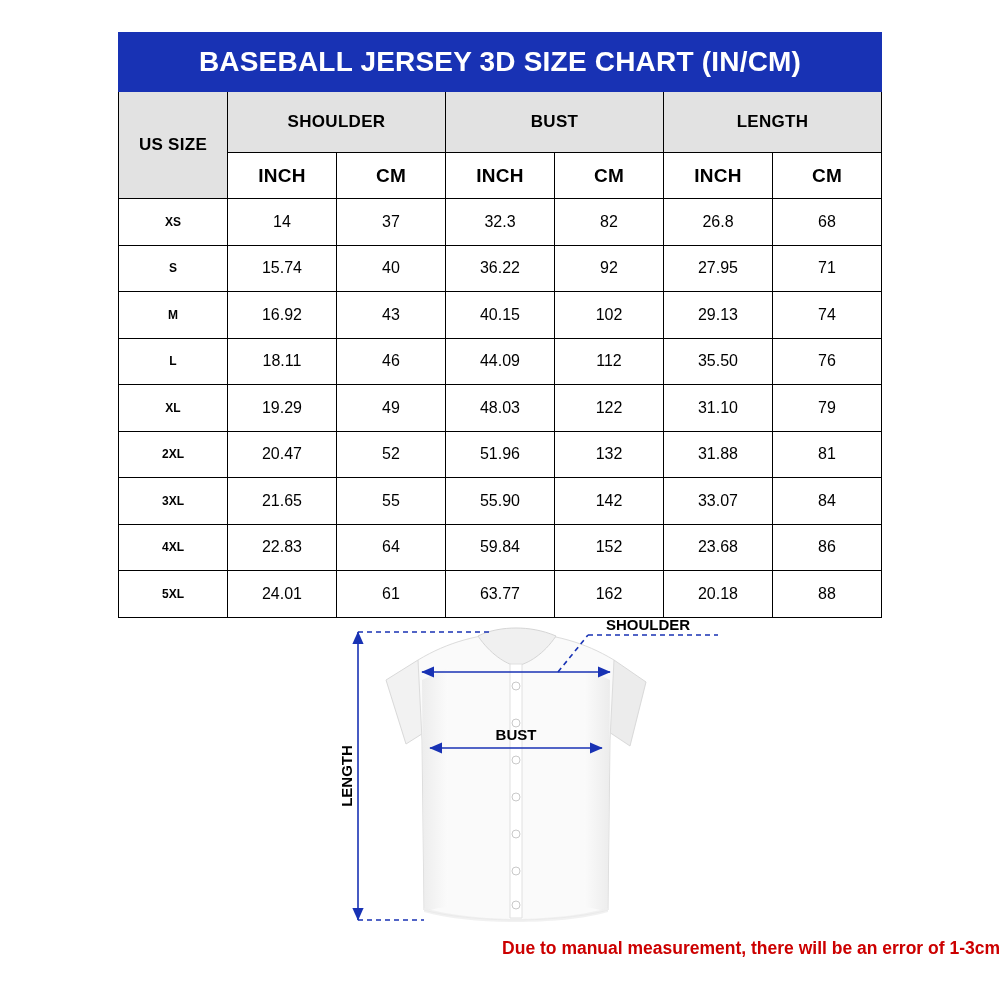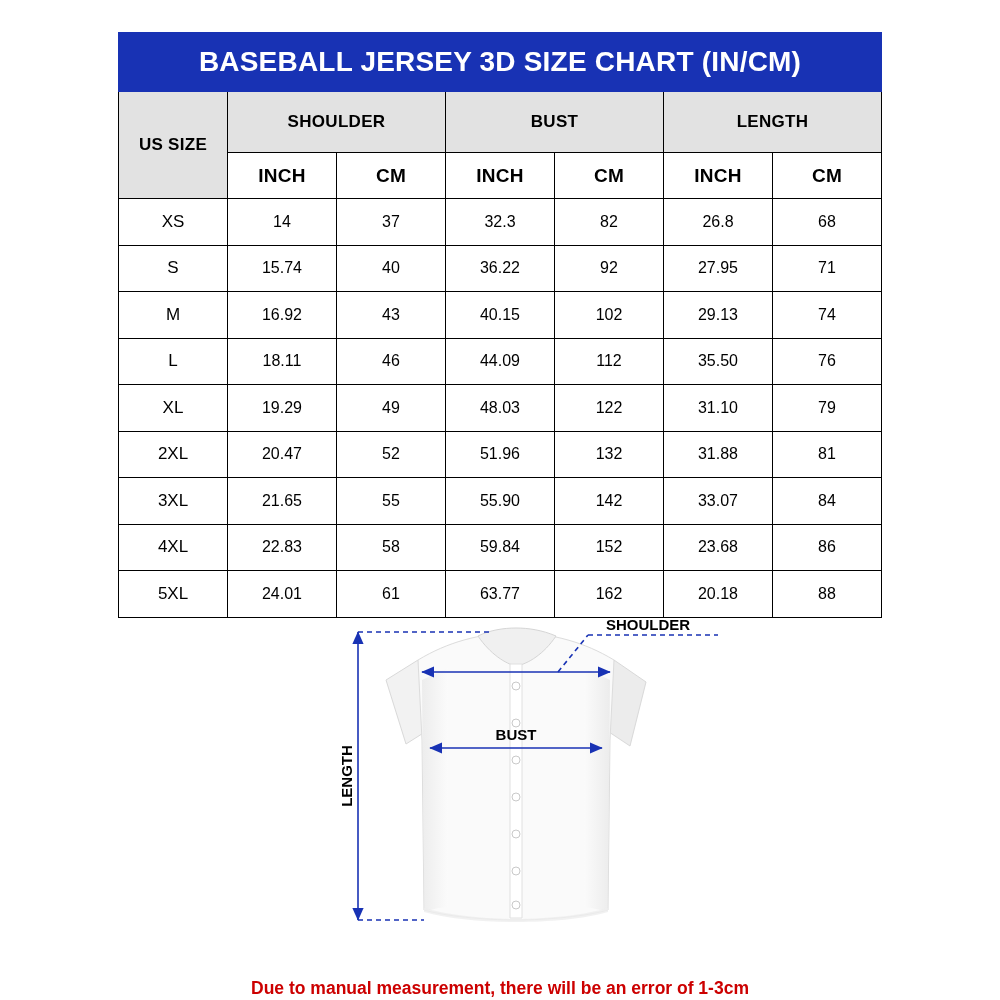--- a/index.html
+++ b/index.html
@@ -62,22 +62,22 @@
 
   .unit-head {
     background: #ffffff;
     font-weight: bold;
     font-size: 19px;
     height: 45px;
     letter-spacing: 0.3px;
   }
 
   .size-cell {
-    font-weight: normal;
-    font-size: 17px;
+    font-weight: bold;
+    font-size: 12px;
     height: 45.5px;
   }
 
   .val-cell {
     font-size: 16px;
     height: 45.5px;
   }
 
   
   .diagram {
@@ -89,23 +89,23 @@
   }
 
   .diagram svg {
     display: block;
   }
 
   
   .note {
     position: absolute;
     left: 0;
-    top: 978px;
+    top: 938px;
     width: 1000px;
-    text-align: center;
+    text-align: right;
     color: #cc0000;
     font-weight: bold;
     font-size: 17.5px;
   }
 </style>
 </head>
 <body>
 
 <div id="page">
 
@@ -189,21 +189,21 @@
           <td class="val-cell">21.65</td>
           <td class="val-cell">55</td>
           <td class="val-cell">55.90</td>
           <td class="val-cell">142</td>
           <td class="val-cell">33.07</td>
           <td class="val-cell">84</td>
         </tr>
         <tr>
           <td class="size-cell">4XL</td>
           <td class="val-cell">22.83</td>
-          <td class="val-cell">58</td>
+          <td class="val-cell">64</td>
           <td class="val-cell">59.84</td>
           <td class="val-cell">152</td>
           <td class="val-cell">23.68</td>
           <td class="val-cell">86</td>
         </tr>
         <tr>
           <td class="size-cell">5XL</td>
           <td class="val-cell">24.01</td>
           <td class="val-cell">61</td>
           <td class="val-cell">63.77</td>

